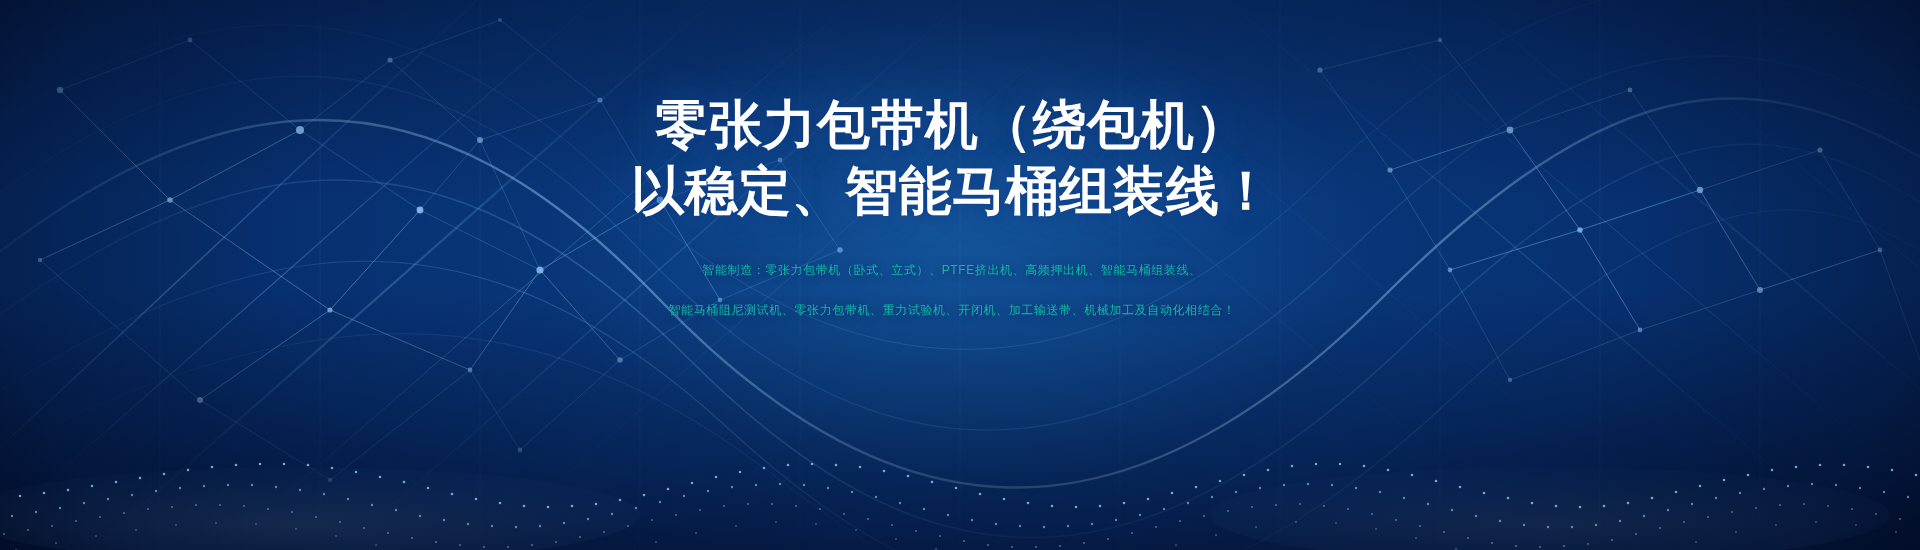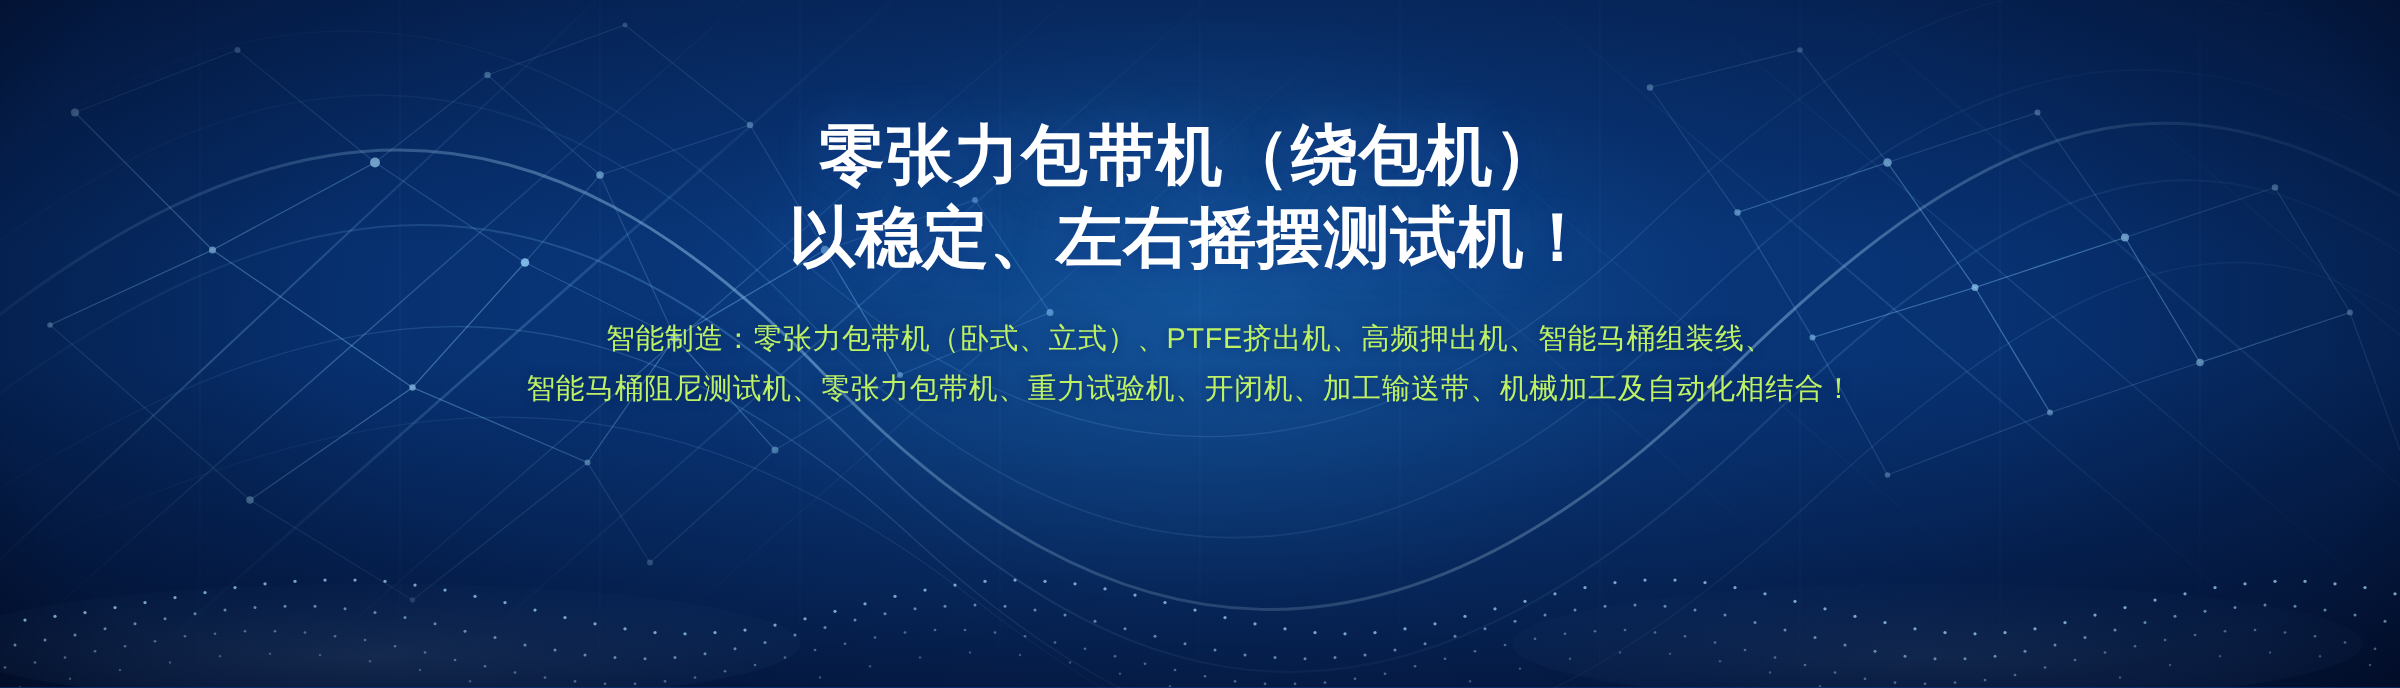--- a/index.html
+++ b/index.html
@@ -61,22 +61,22 @@
     letter-spacing: 1px;
     text-shadow: 0 2px 16px rgba(0,40,120,0.65), 0 0 38px rgba(90,180,255,0.30);
     white-space: nowrap;
   }
   .title-line-2 { letter-spacing: 0.5px; }
 
   .subtitle-wrap {
     margin-top: 26px;
   }
   .subtitle {
-    color: #bef264;
-    font-size: 23px;
+    color: #14b8a6;
+    font-size: 12px;
     line-height: 40px;
     font-weight: 400;
     letter-spacing: 0.6px;
     text-shadow: 0 1px 8px rgba(0,30,90,0.55);
     white-space: nowrap;
     text-align: center;
   }
 
   
   .dotwave { position:absolute; left:0; right:0; bottom:0; height:250px; z-index:5;}
@@ -542,21 +542,21 @@
       <ellipse cx="1550" cy="215" rx="340" ry="48" fill="url(#dotglow)" opacity="0.08"></ellipse>
     </svg>
   </div>
 
   <div class="topglow"></div>
   <div class="bottomfade"></div>
   <div class="vignette"></div>
 
   <div class="content">
     <div class="title title-line-1">零张力包带机（绕包机）</div>
-    <div class="title title-line-2">以稳定、左右摇摆测试机！</div>
+    <div class="title title-line-2">以稳定、智能马桶组装线！</div>
 
     <div class="subtitle-wrap">
       <div class="subtitle">智能制造：零张力包带机（卧式、立式）、PTFE挤出机、高频押出机、智能马桶组装线、</div>
       <div class="subtitle">智能马桶阻尼测试机、零张力包带机、重力试验机、开闭机、加工输送带、机械加工及自动化相结合！</div>
     </div>
   </div>
 
 </div>
 
 </body></html>

